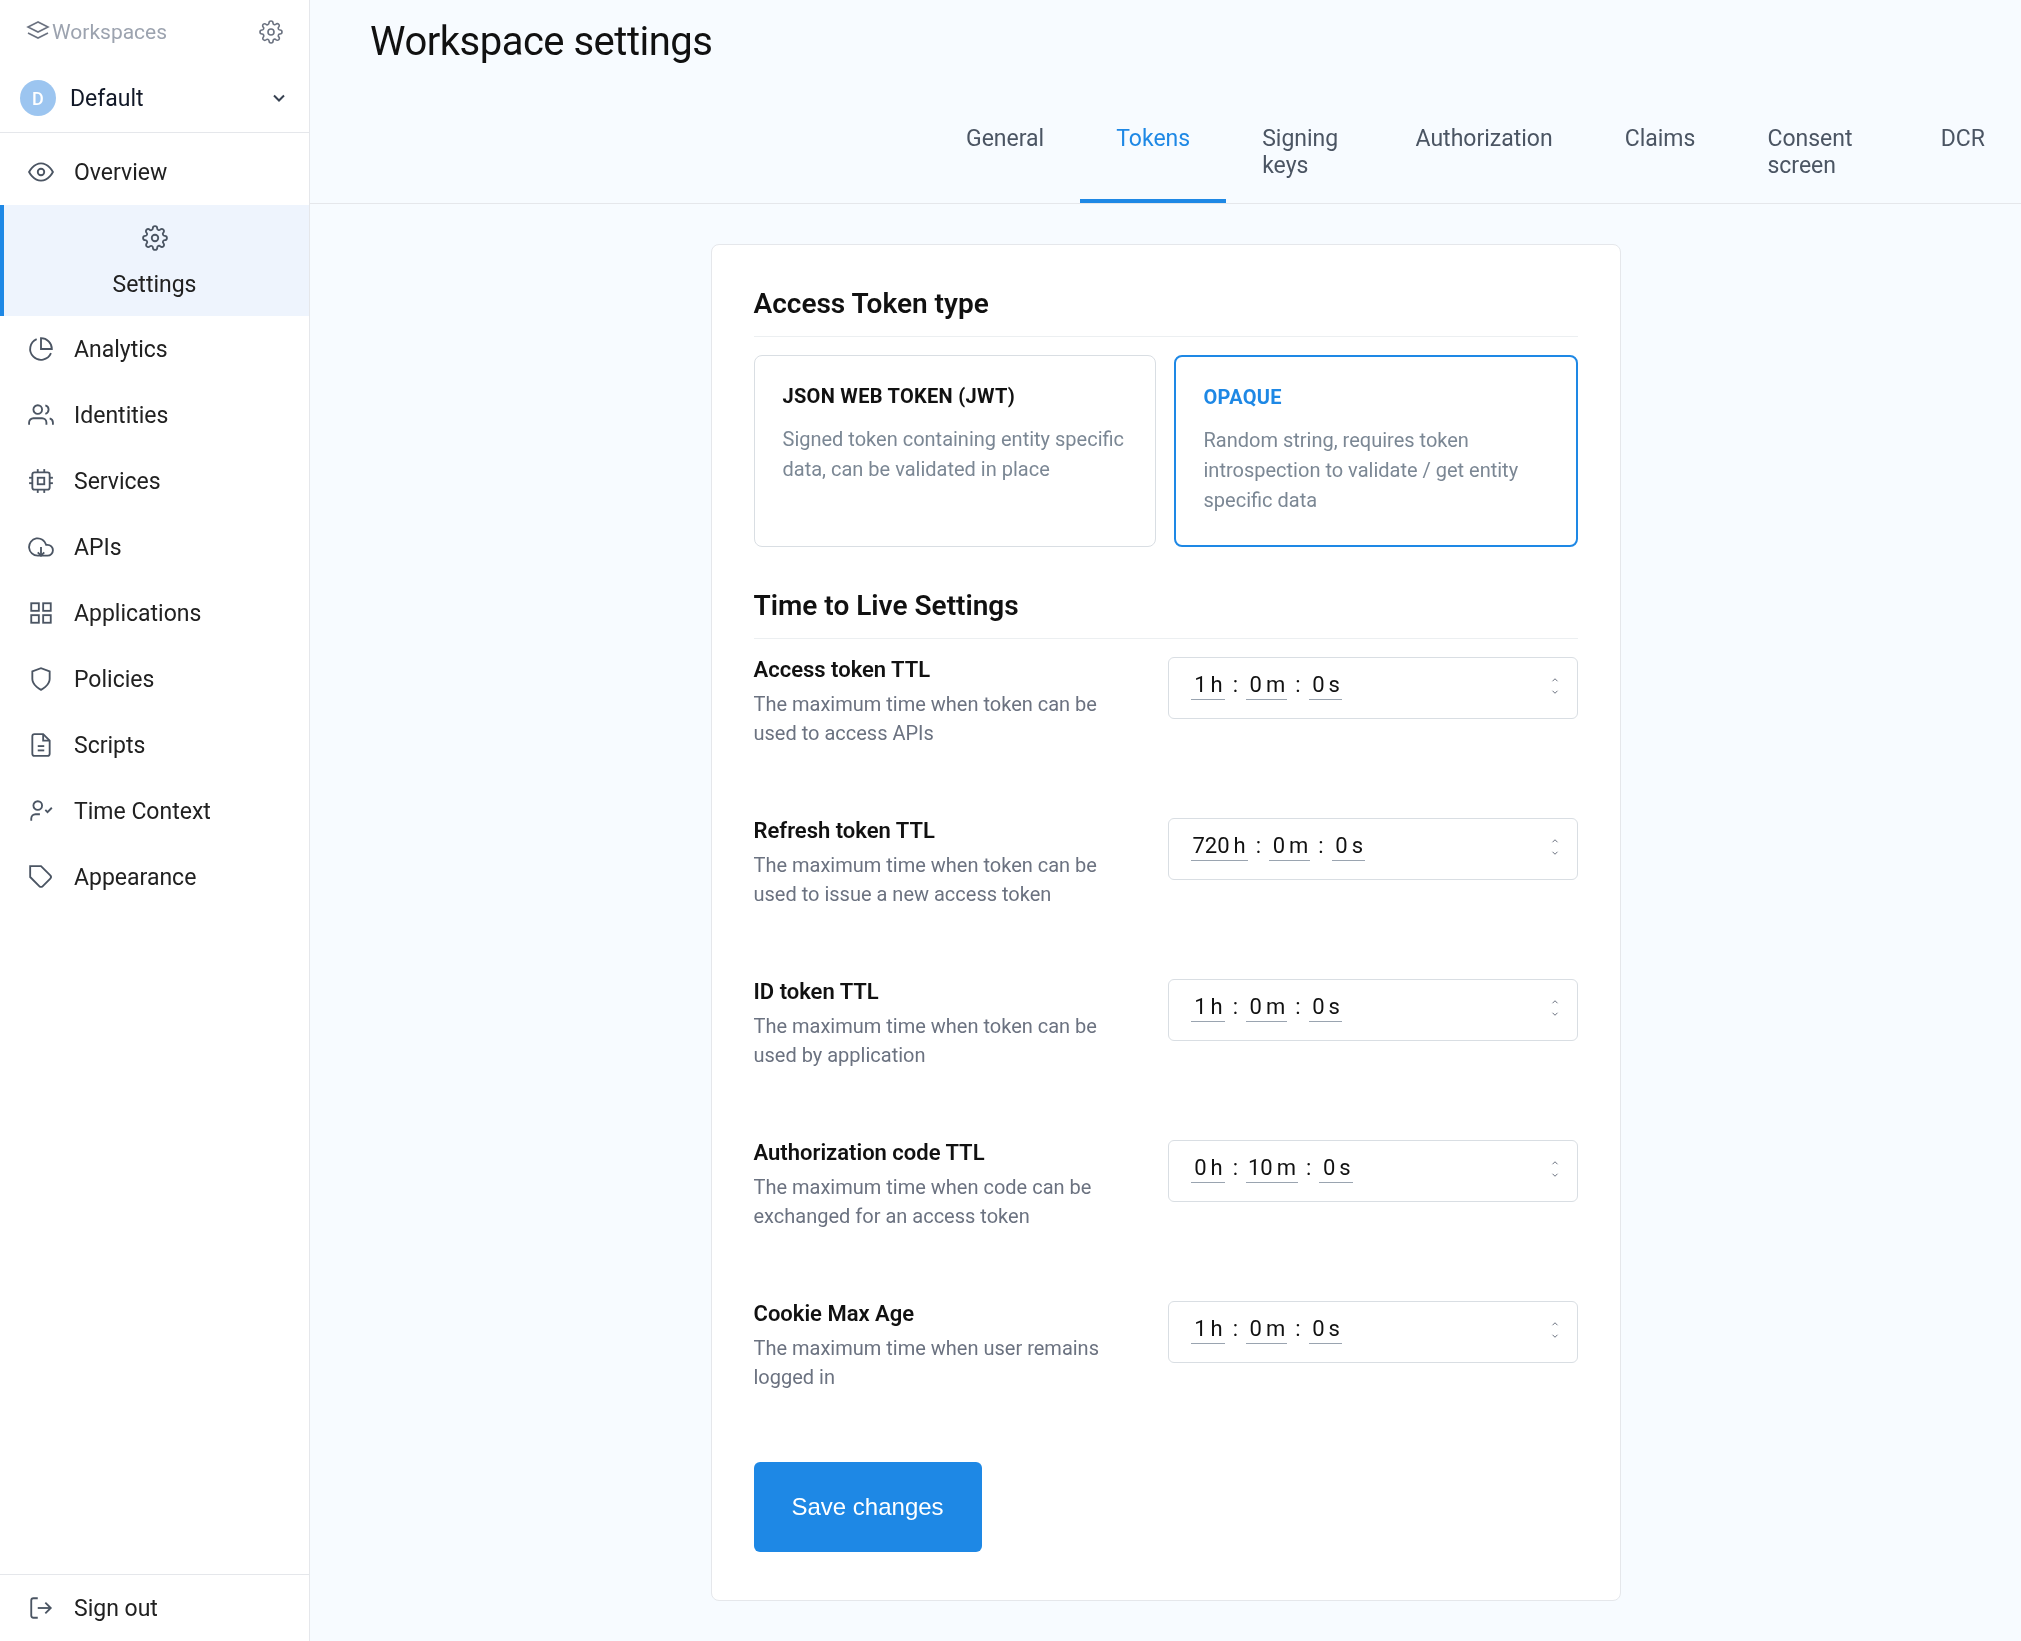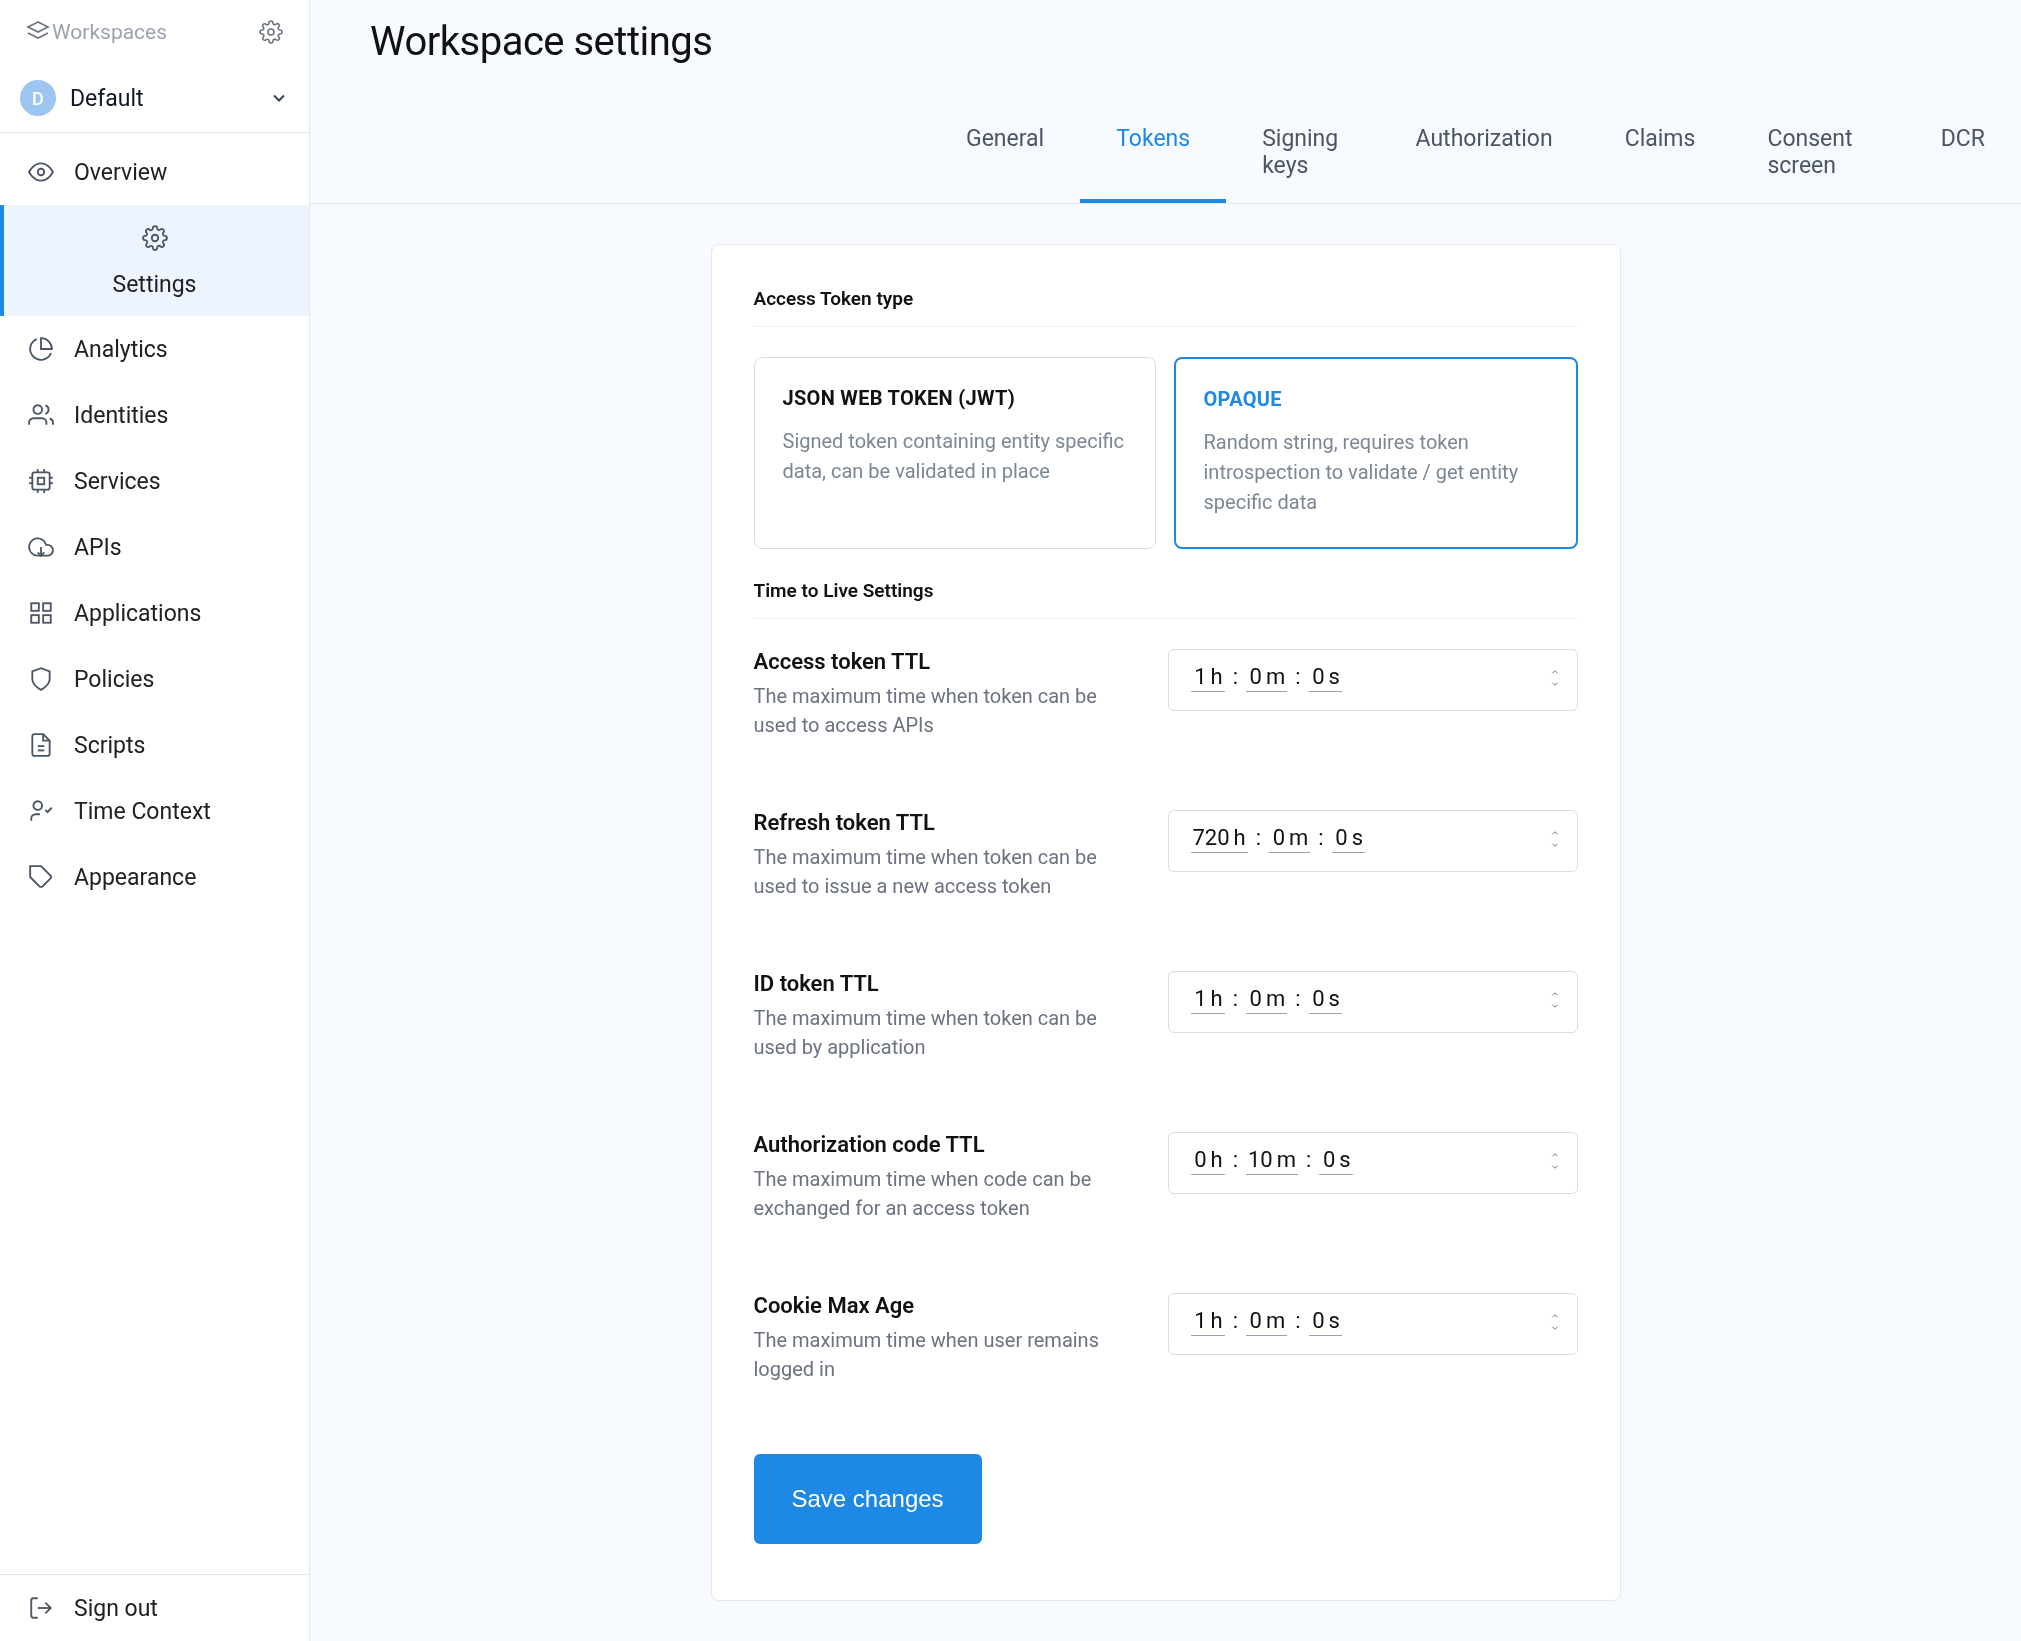--- a/index.html
+++ b/index.html
@@ -31,23 +31,23 @@
 .main{flex:1;background:#f7fbff;display:flex;flex-direction:column;overflow:hidden;}
 .page-header{padding:18px 13px 0 60px;}
 .page-title{font-size:40px;font-weight:400;color:#111;letter-spacing:-0.5px;}
 .tabs{display:flex;gap:0;padding-left:620px;margin-top:40px;border-bottom:1px solid #e5e7eb;}
 .tab{padding:20px 36px 20px;font-size:23px;color:#4b5563;cursor:pointer;border-bottom:4px solid transparent;}
 .tab.active{color:#1e88e5;border-bottom-color:#1e88e5;}
 
 .content{flex:1;display:flex;justify-content:center;padding:40px 0 40px;}
 .card{width:910px;background:#fff;border:1px solid #e5e7eb;border-radius:8px;padding:42px 42px 40px;}
 
-.section-title{font-size:19px;font-weight:600;color:#111;padding-bottom:16px;border-bottom:1px solid #eceff1;margin-bottom:30px;}
-
-.token-type-row{display:flex;gap:18px;margin-bottom:30px;}
+.section-title{font-size:28px;font-weight:600;color:#111;padding-bottom:16px;border-bottom:1px solid #eceff1;margin-bottom:18px;}
+
+.token-type-row{display:flex;gap:18px;margin-bottom:42px;}
 .token-type-card{flex:1;border:1px solid #d9dee3;border-radius:8px;padding:28px 28px 30px;cursor:pointer;}
 .token-type-card.selected{border:2px solid #1e88e5;}
 .token-type-title{font-size:20px;font-weight:700;letter-spacing:0.3px;color:#111;margin-bottom:16px;}
 .token-type-card.selected .token-type-title{color:#1e88e5;}
 .token-type-desc{font-size:20px;line-height:1.5;color:#7b8794;}
 
 .ttl-row{display:flex;gap:28px;margin-bottom:70px;align-items:flex-start;}
 .ttl-left{flex:1;}
 .ttl-label{font-size:22px;font-weight:600;color:#111;margin-bottom:8px;}
 .ttl-desc{font-size:20px;color:#6b7280;line-height:1.45;max-width:400px;}

